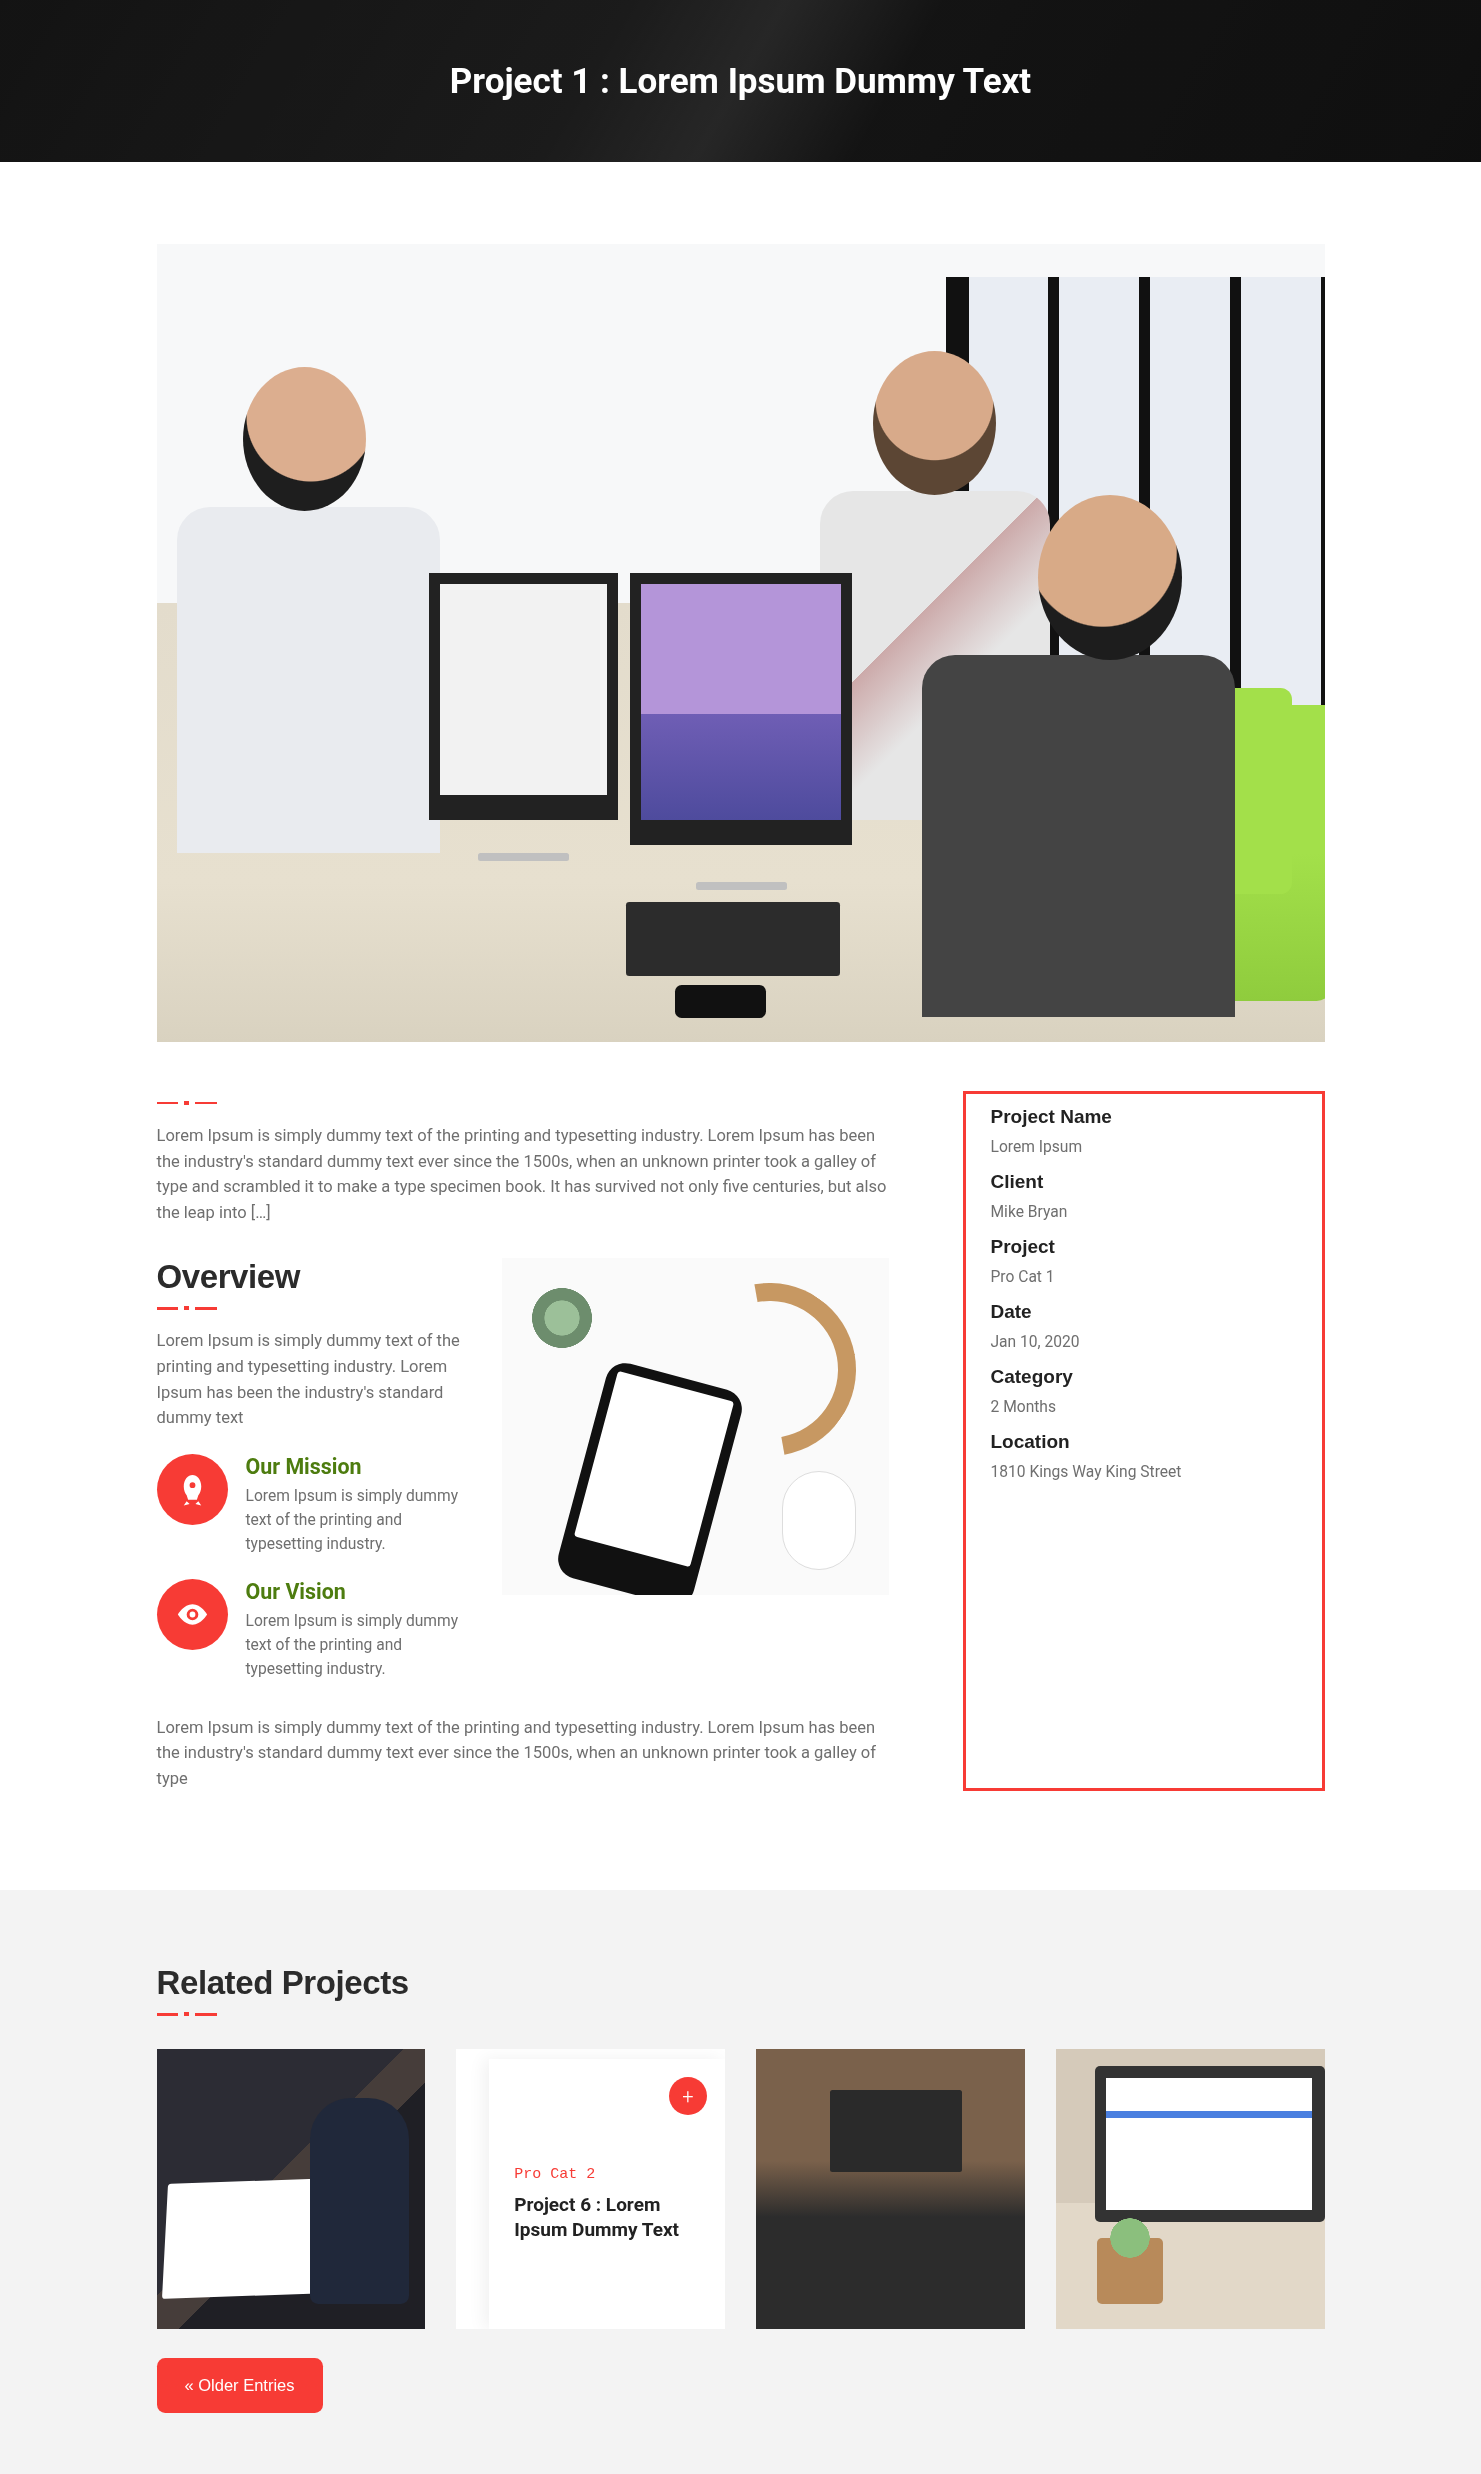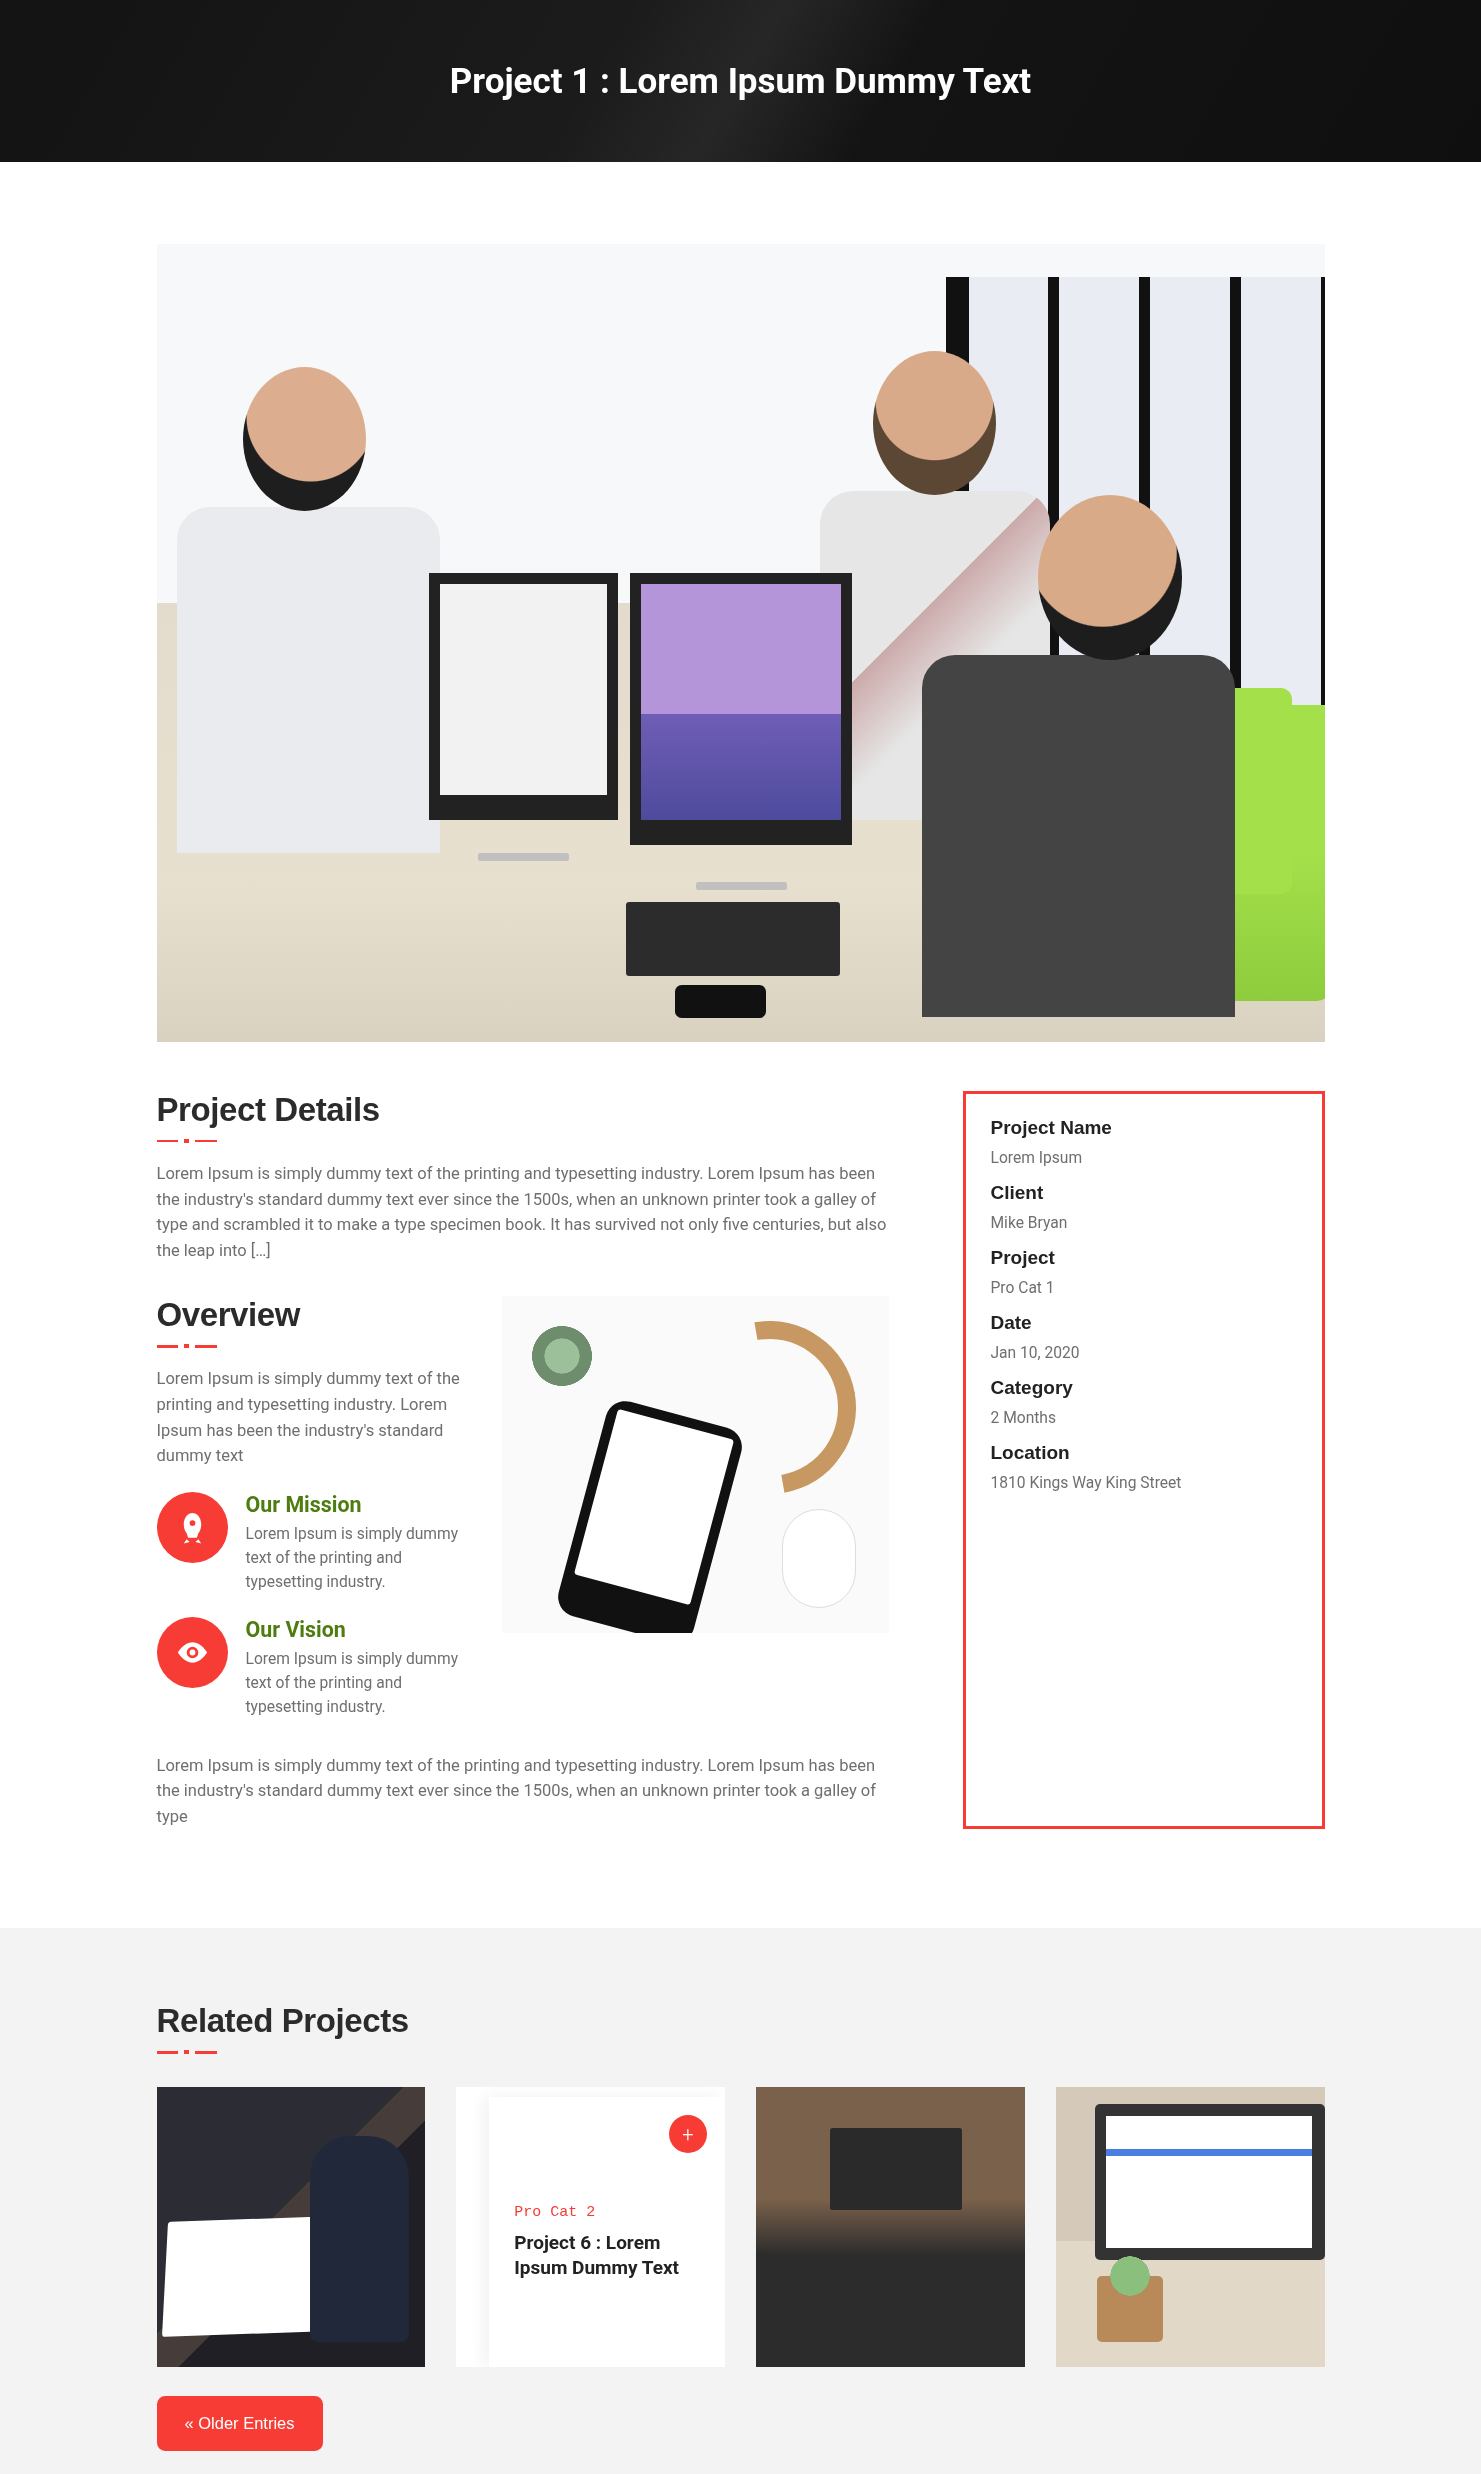--- a/index.html
+++ b/index.html
@@ -45,21 +45,21 @@
 .featured .p3h { left:881px; top:251px; width:144px; height:165px; background: radial-gradient(circle at 45% 35%, #d8aa87 55%, #1d1d1d 56%); }
 .featured .p3b { position:absolute; left:765px; top:411px; width:313px; height:362px; background:#444; border-radius:33px 33px 0 0; }
 .featured .chair { position:absolute; left:971px; top:461px; width:214px; height:296px; background: linear-gradient(180deg,#a3e04a 50%,#8fcc3d 100%); border-radius:15px; transform: skewX(-4deg); }
 .featured .chair2 { position:absolute; right:33px; top:444px; width:140px; height:206px; background:#a3e04a; border-radius:11.5px; }
 .featured .notebook { position:absolute; left:469px; top:658px; width:214px; height:74px; background:#2c2c2c; border-radius:3.3px; }
 .featured .phone { position:absolute; left:518px; top:741px; width:91px; height:33px; background:#111; border-radius:6.6px; }
 
 
 .details-row { display: flex; gap: 41px; margin-top: 49px; }
 .details-left { flex: 1; padding-right: 33px; }
-.sidebar { width: 362px; border: 3.3px solid #f73b35; padding: 23px 25px; }
+.sidebar { width: 362px; border: 3.3px solid #f73b35; padding: 12px 25px; }
 
 h2.title { font-family: "Arial Black", "Segoe UI", sans-serif; font-weight: 800; color: #2b2b2b; font-size: 33px; letter-spacing: -0.4px; }
 .divider { display:flex; align-items:center; gap:6.6px; margin: 10px 0 18px; }
 .divider .dash { width: 21.4px; height: 2.5px; background:#f73b35; }
 .divider .dot { width: 4.1px; height: 4.1px; background:#f73b35; }
 
 p.body { color: #6f6f6f; font-size: 16.5px; line-height: 1.55; }
 
 .overview-row { display: flex; gap: 33px; margin-top: 33px; }
 .overview-text { flex: 1; }
@@ -129,21 +129,20 @@
     <div class="monitor m1"></div>
       <div class="stand1"></div>
     <div class="monitor m2"></div>
       <div class="stand2"></div>
     <div class="notebook"></div>
       <div class="phone"></div>
   </div>
 
   <div class="details-row">
     <div class="details-left">
-      <h2 class="title">Project Details</h2>
       <div class="divider">
           <span class="dash"></span>
           <span class="dot"></span>
           <span class="dash"></span>
         </div>
       <p class="body">Lorem Ipsum is simply dummy text of the printing and typesetting industry. Lorem Ipsum has been the industry's standard dummy text ever since the 1500s, when an unknown printer took a galley of type and scrambled it to make a type specimen book. It has survived not only five centuries, but also the leap into […]</p>
 
       <div class="overview-row">
         <div class="overview-text">
           <h2 class="title">Overview</h2>

